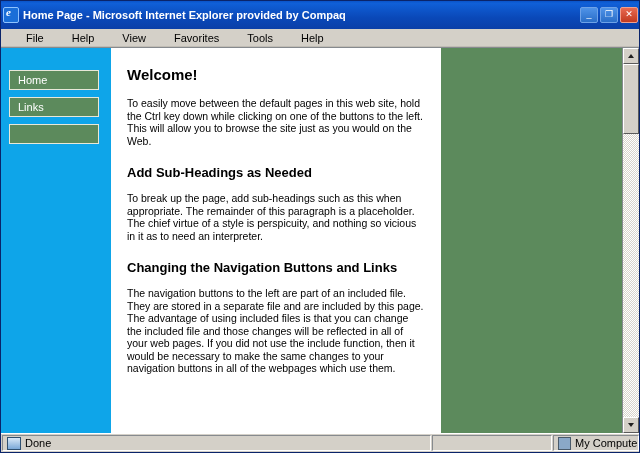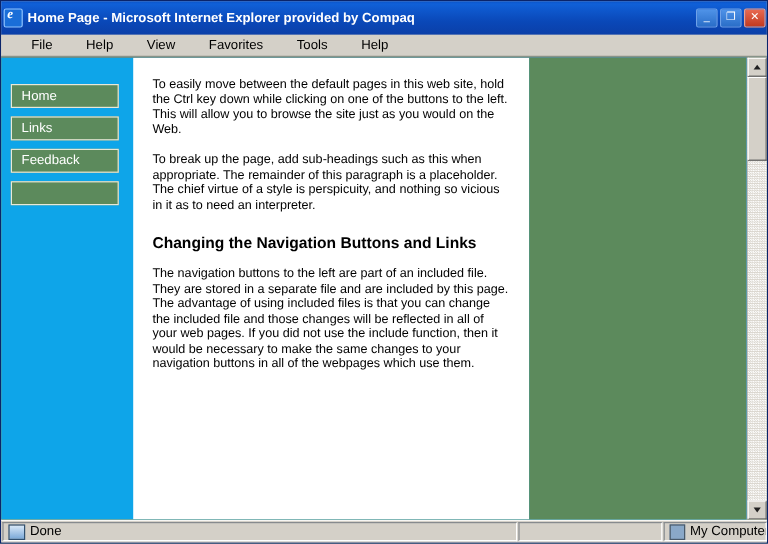--- a/index.html
+++ b/index.html
@@ -270,26 +270,27 @@
     <div class="menuitem">Help</div>
   </div>
 
   <div class="client">
 
     <div class="page">
 
       <div class="navcol">
         <div class="navbtn">Home</div>
         <div class="navbtn">Links</div>
-        <div class="navbtn">Feedback</div>
         <div class="navbtn empty"></div>
       </div>
 
       <div class="doc">
+        <h1>Welcome!</h1>
         <p>To easily move between the default pages in this web site, hold the Ctrl key down while clicking on one of the buttons to the left. This will allow you to browse the site just as you would on the Web.</p>
+        <h2>Add Sub-Headings as Needed</h2>
         <p>To break up the page, add sub-headings such as this when appropriate. The remainder of this paragraph is a placeholder. The chief virtue of a style is perspicuity, and nothing so vicious in it as to need an interpreter.</p>
         <h2>Changing the Navigation Buttons and Links</h2>
         <p>The navigation buttons to the left are part of an included file. They are  stored in a separate file and are included by this page. The advantage of using included files is that you can change the included file and those changes will be reflected in all of your web pages.  If you did not use the include function, then it would be necessary to make the same changes to your navigation buttons in all of the webpages which use them.</p>
 
       </div>
 
       <div class="gutter"></div>
     </div>
 
     <div class="vscroll">

